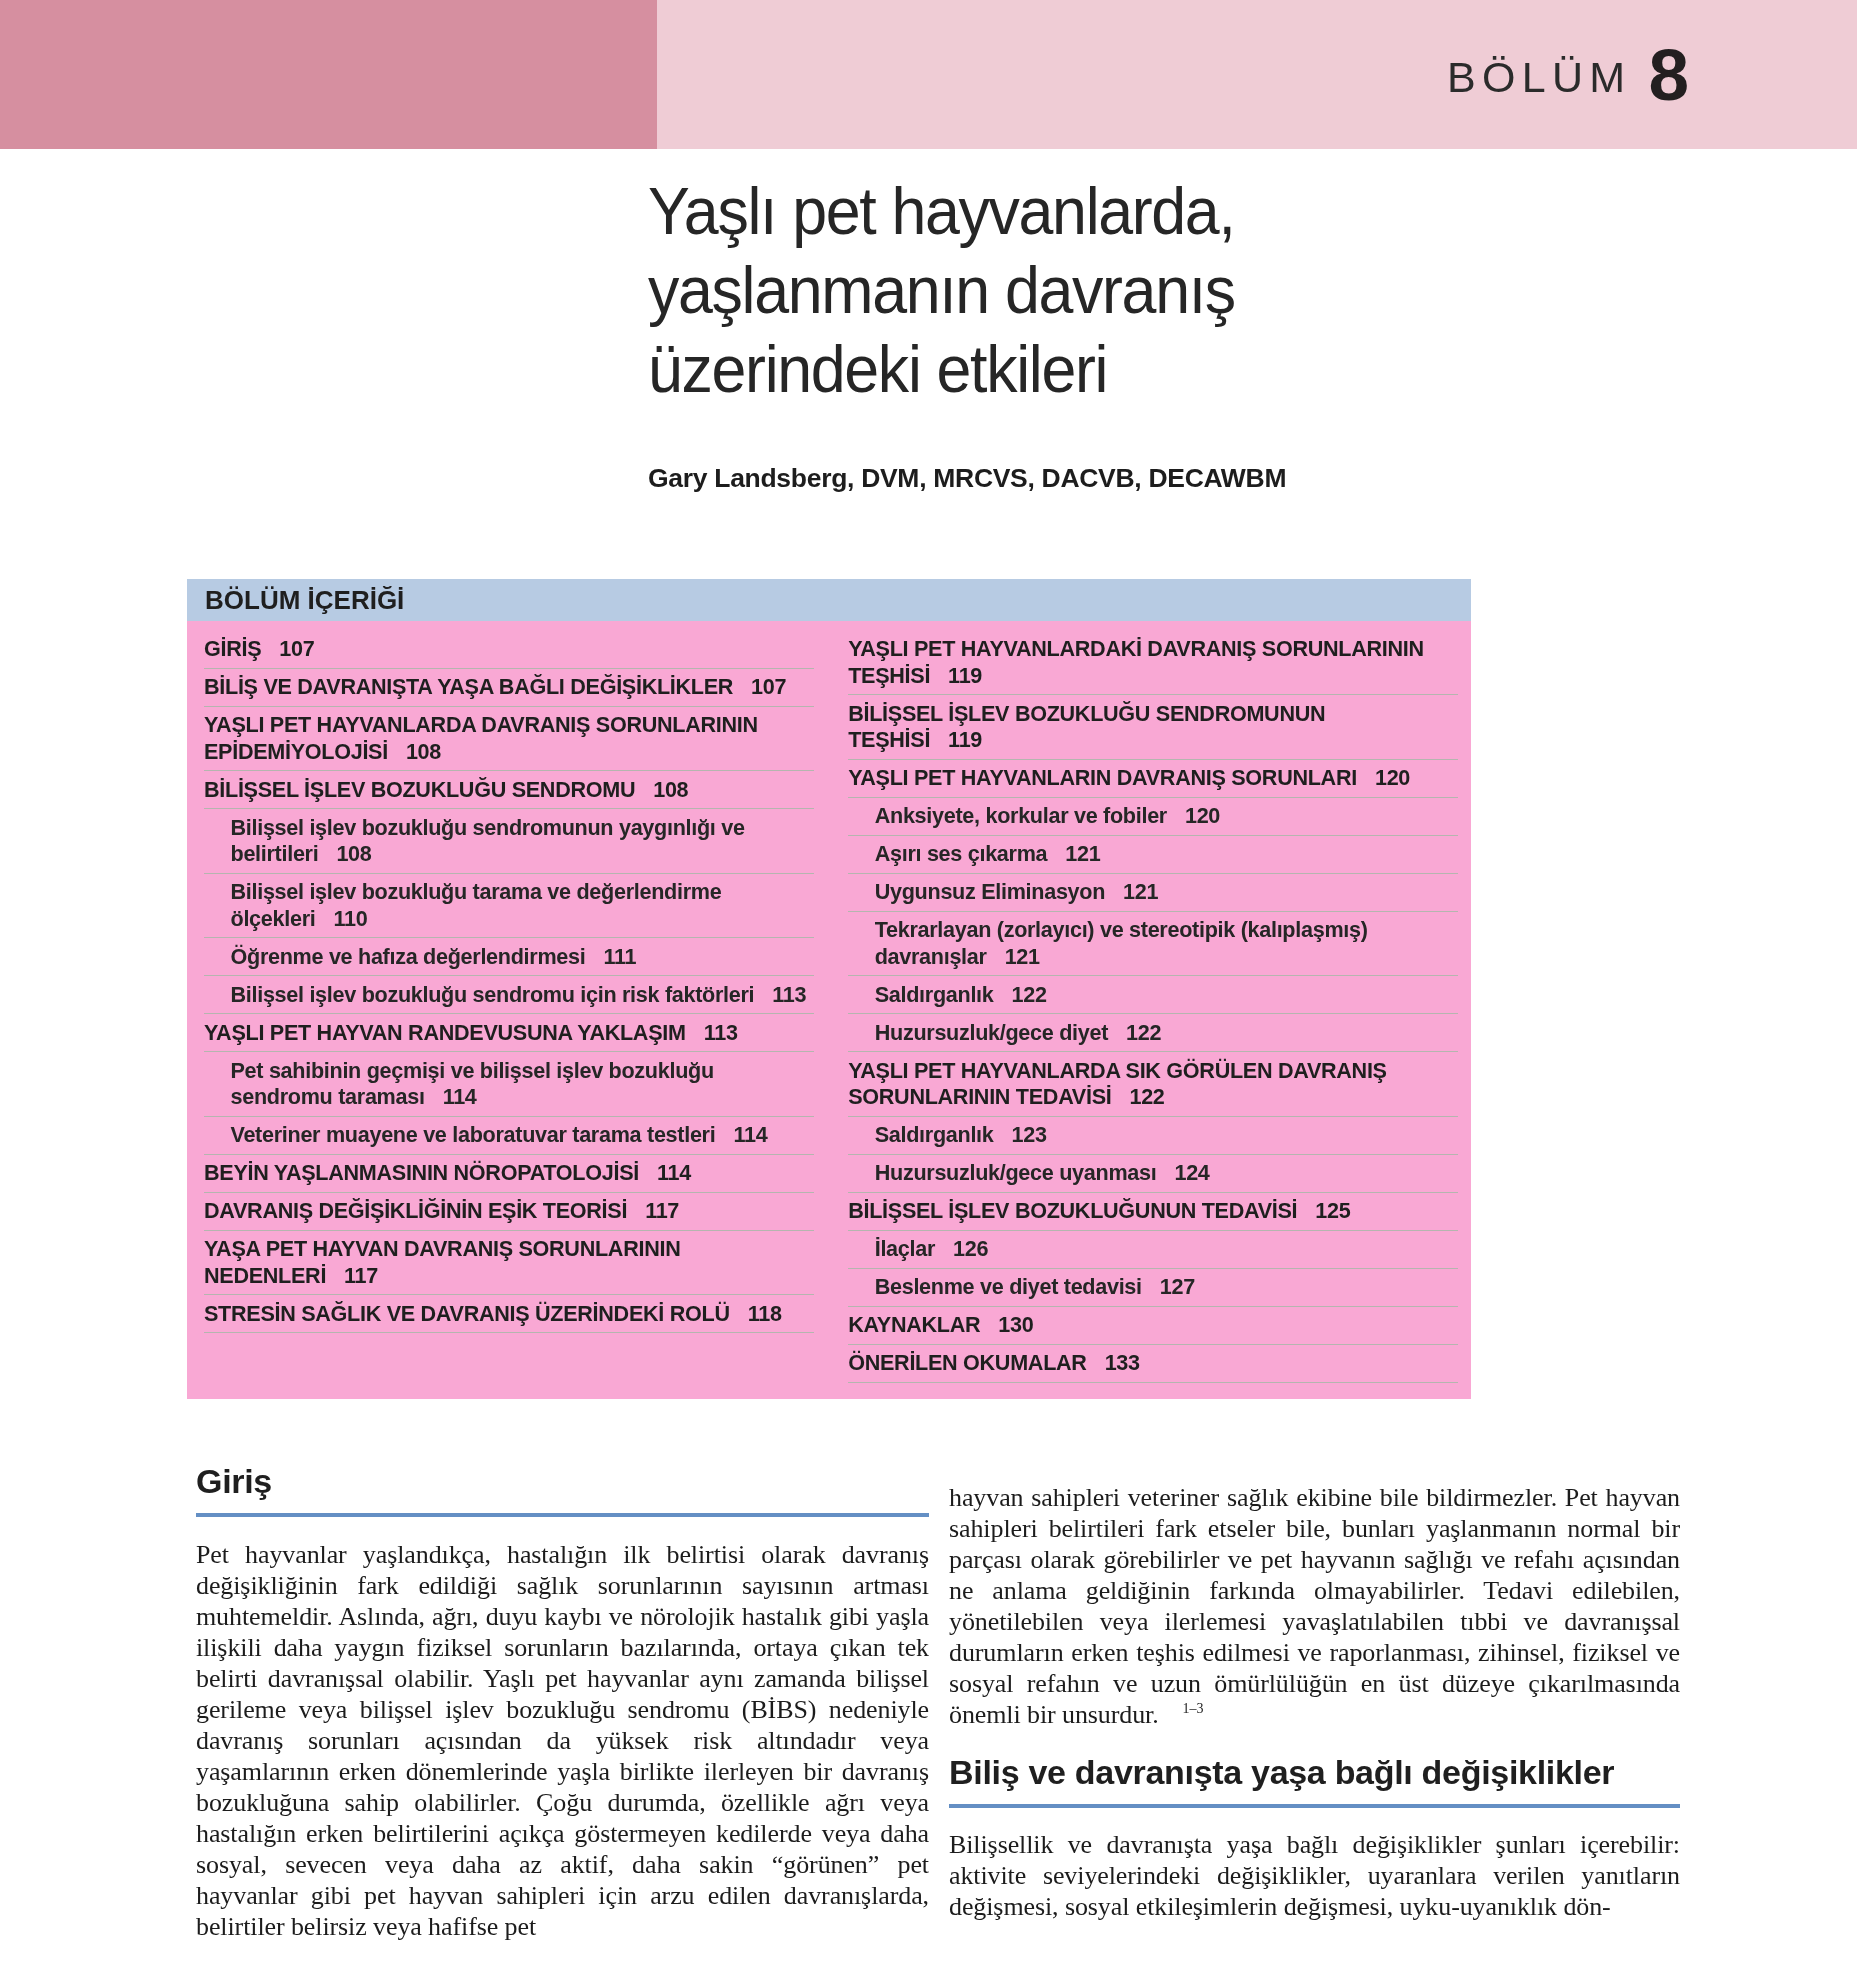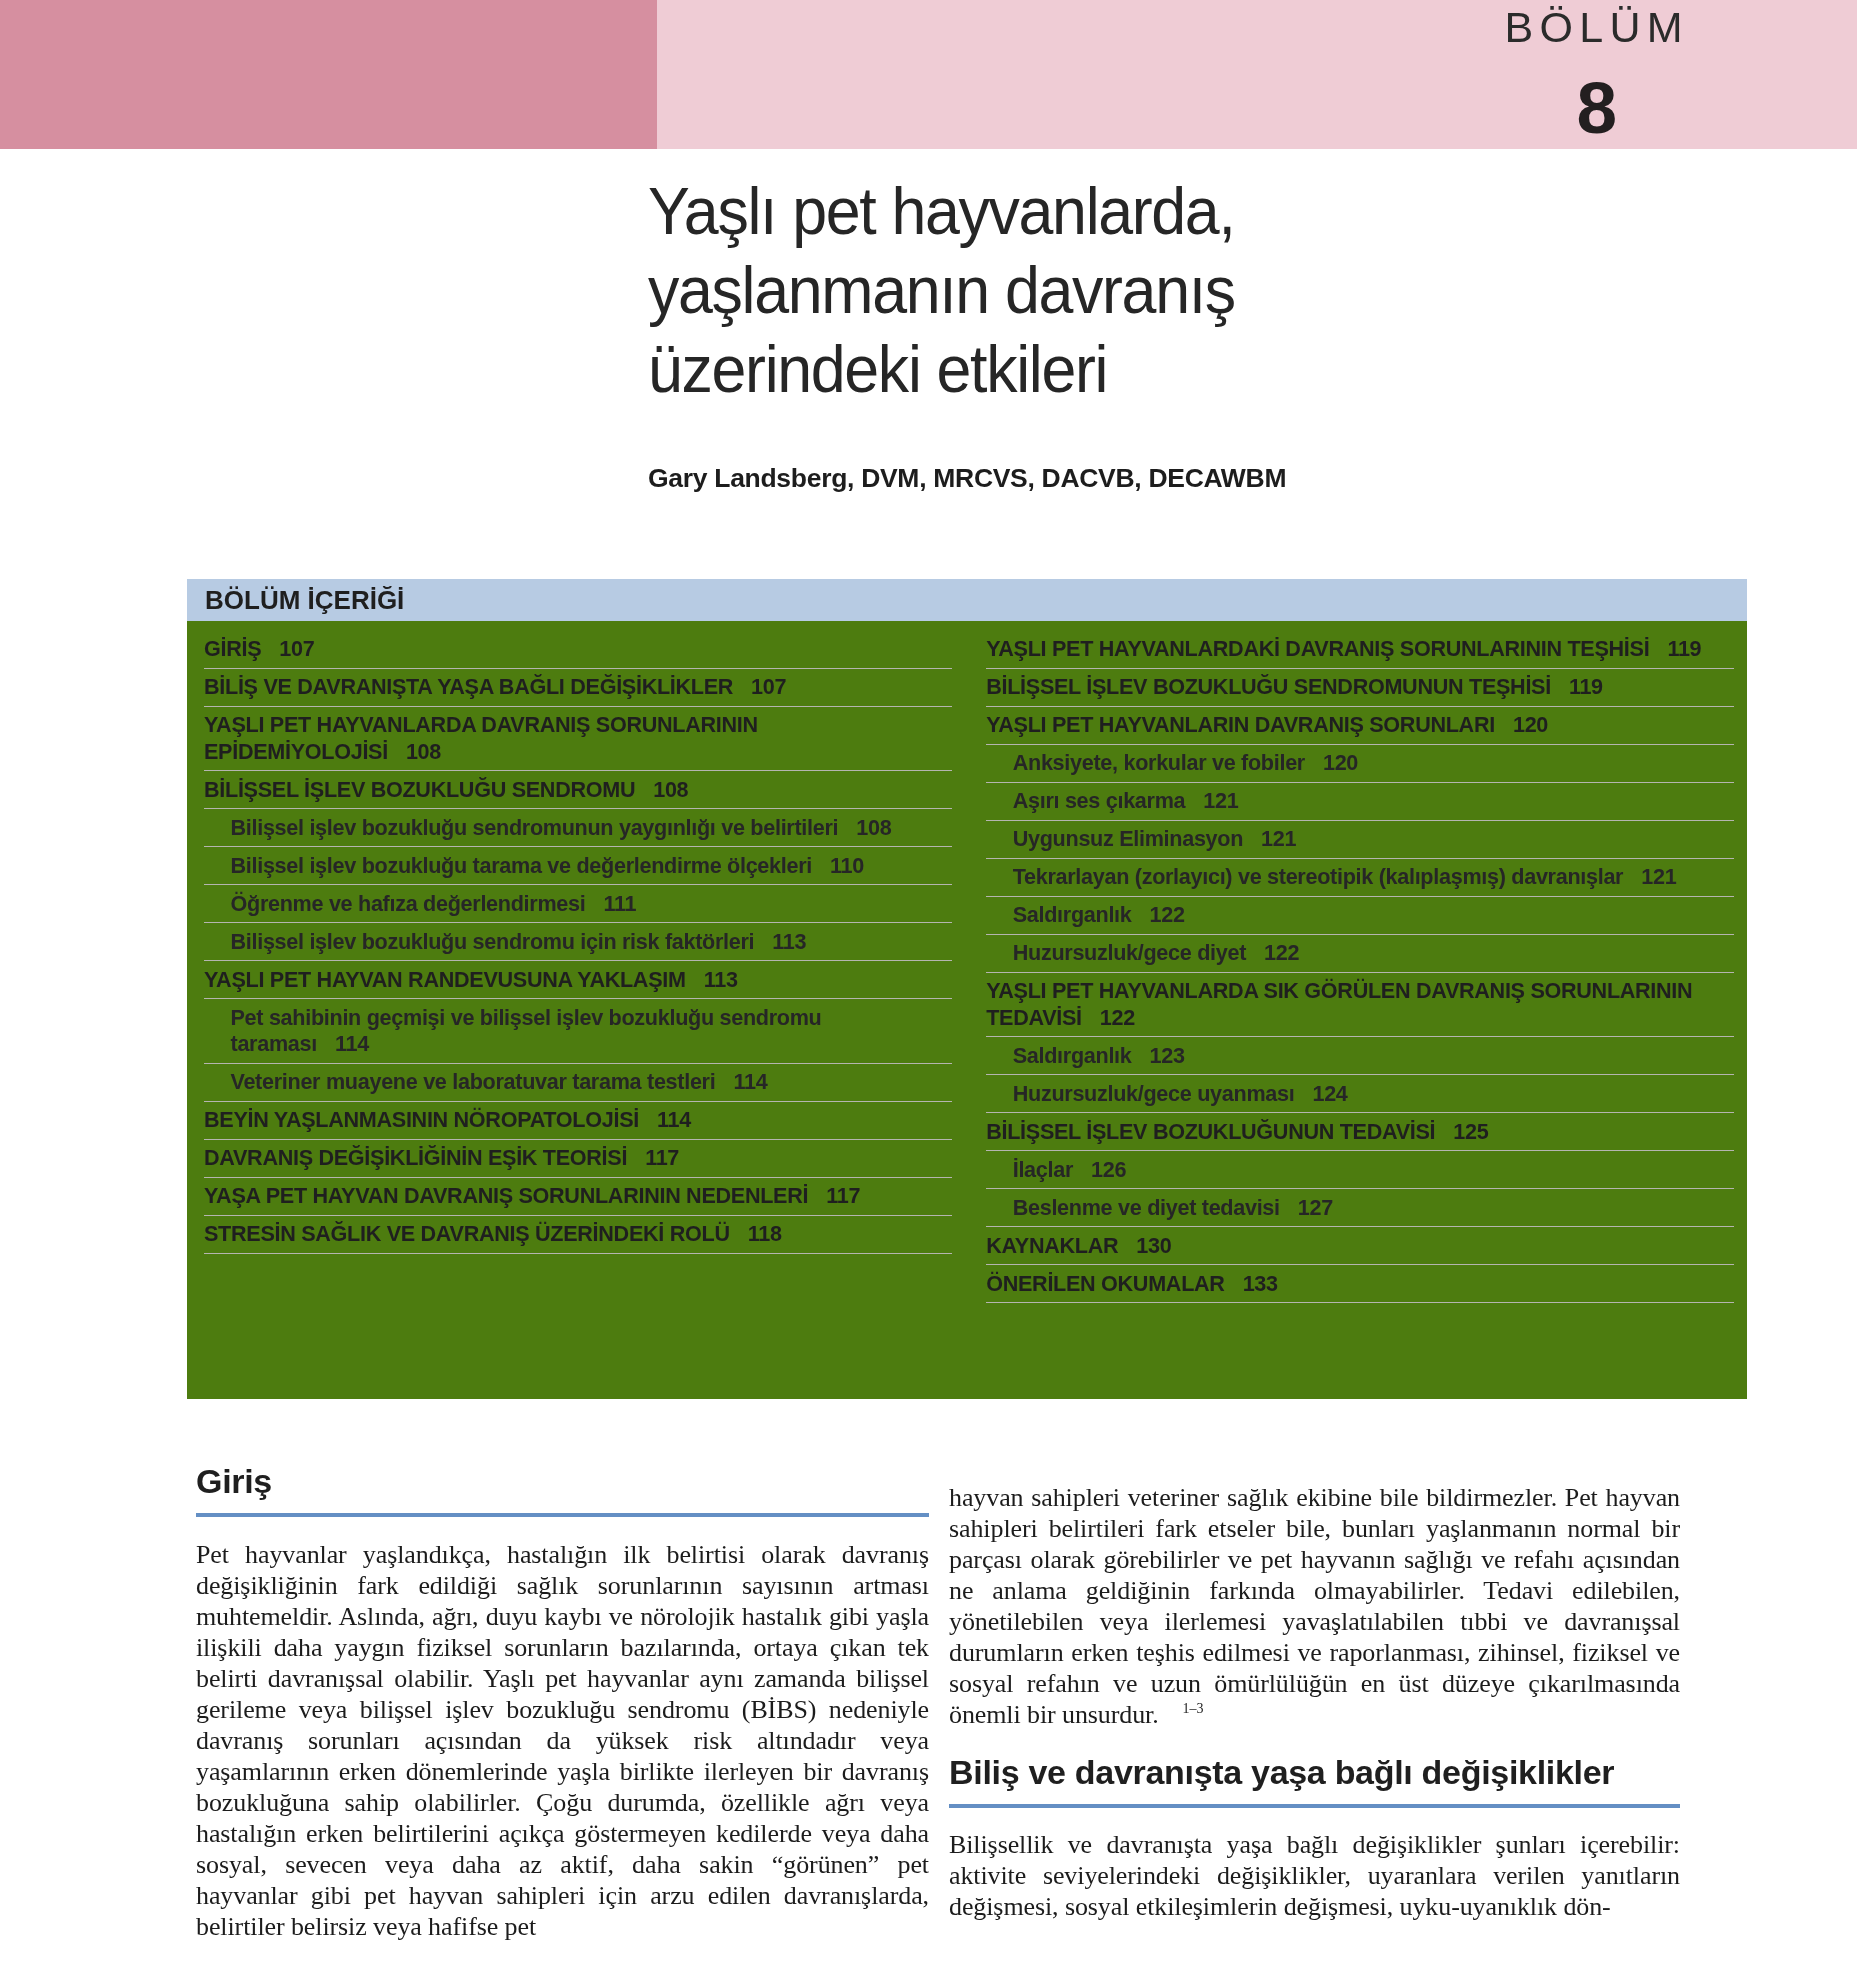--- a/index.html
+++ b/index.html
@@ -11,41 +11,41 @@
     font-family:"Liberation Sans",sans-serif;
     color:#231f20;
   }
   
   .band{position:absolute;top:0;left:0;width:100%;height:149px;}
   .band-dark{position:absolute;top:0;left:0;width:657px;height:149px;background:#d68fa0;}
   .band-light{position:absolute;top:0;left:657px;right:0;height:149px;background:#efccd5;}
   
   .chapter{
     position:absolute;top:0;right:168px;height:149px;
-    display:flex;align-items:center;gap:17px;flex-direction:column;
+    display:flex;align-items:center;gap:17px;
   }
   .chapter-word{
     font-size:43px;font-weight:400;letter-spacing:6.3px;color:#2b2b2b;
     transform:translateY(2.8px);
   }
   .chapter-num{font-size:73px;font-weight:700;color:#231f20;}
   
   .title{
     position:absolute;left:648px;top:172px;width:1047px;
     font-size:66px;line-height:79px;font-weight:400;letter-spacing:-1.4px;
     color:#262626;transform:scaleX(0.95);transform-origin:0 0;
   }
   .author{
     position:absolute;left:648px;top:463px;width:1012px;
     font-size:26.5px;font-weight:700;letter-spacing:-0.3px;color:#1d1d1d;
   }
   
   .toc{
-    position:absolute;left:187px;top:579px;width:1560px;height:820px;
-    background:#4d7c0f;overflow:hidden;
+    position:absolute;left:187px;top:579px;width:1284px;height:820px;
+    background:#f9a8d4;overflow:hidden;
   }
   .toc-header{
     height:42px;background:#b7cbe3;display:flex;align-items:center;
     padding-left:18px;font-size:26px;font-weight:700;color:#1f1f1f;
   }
   .toc-body{display:flex;gap:34px;padding:9.8px 12.6px 0 17px;}
   .toc-col{flex:1;min-width:0;}
   .toc-item{
     border-bottom:1.4px solid #b5b5af;
     padding:5.6px 0 4.9px 0;

